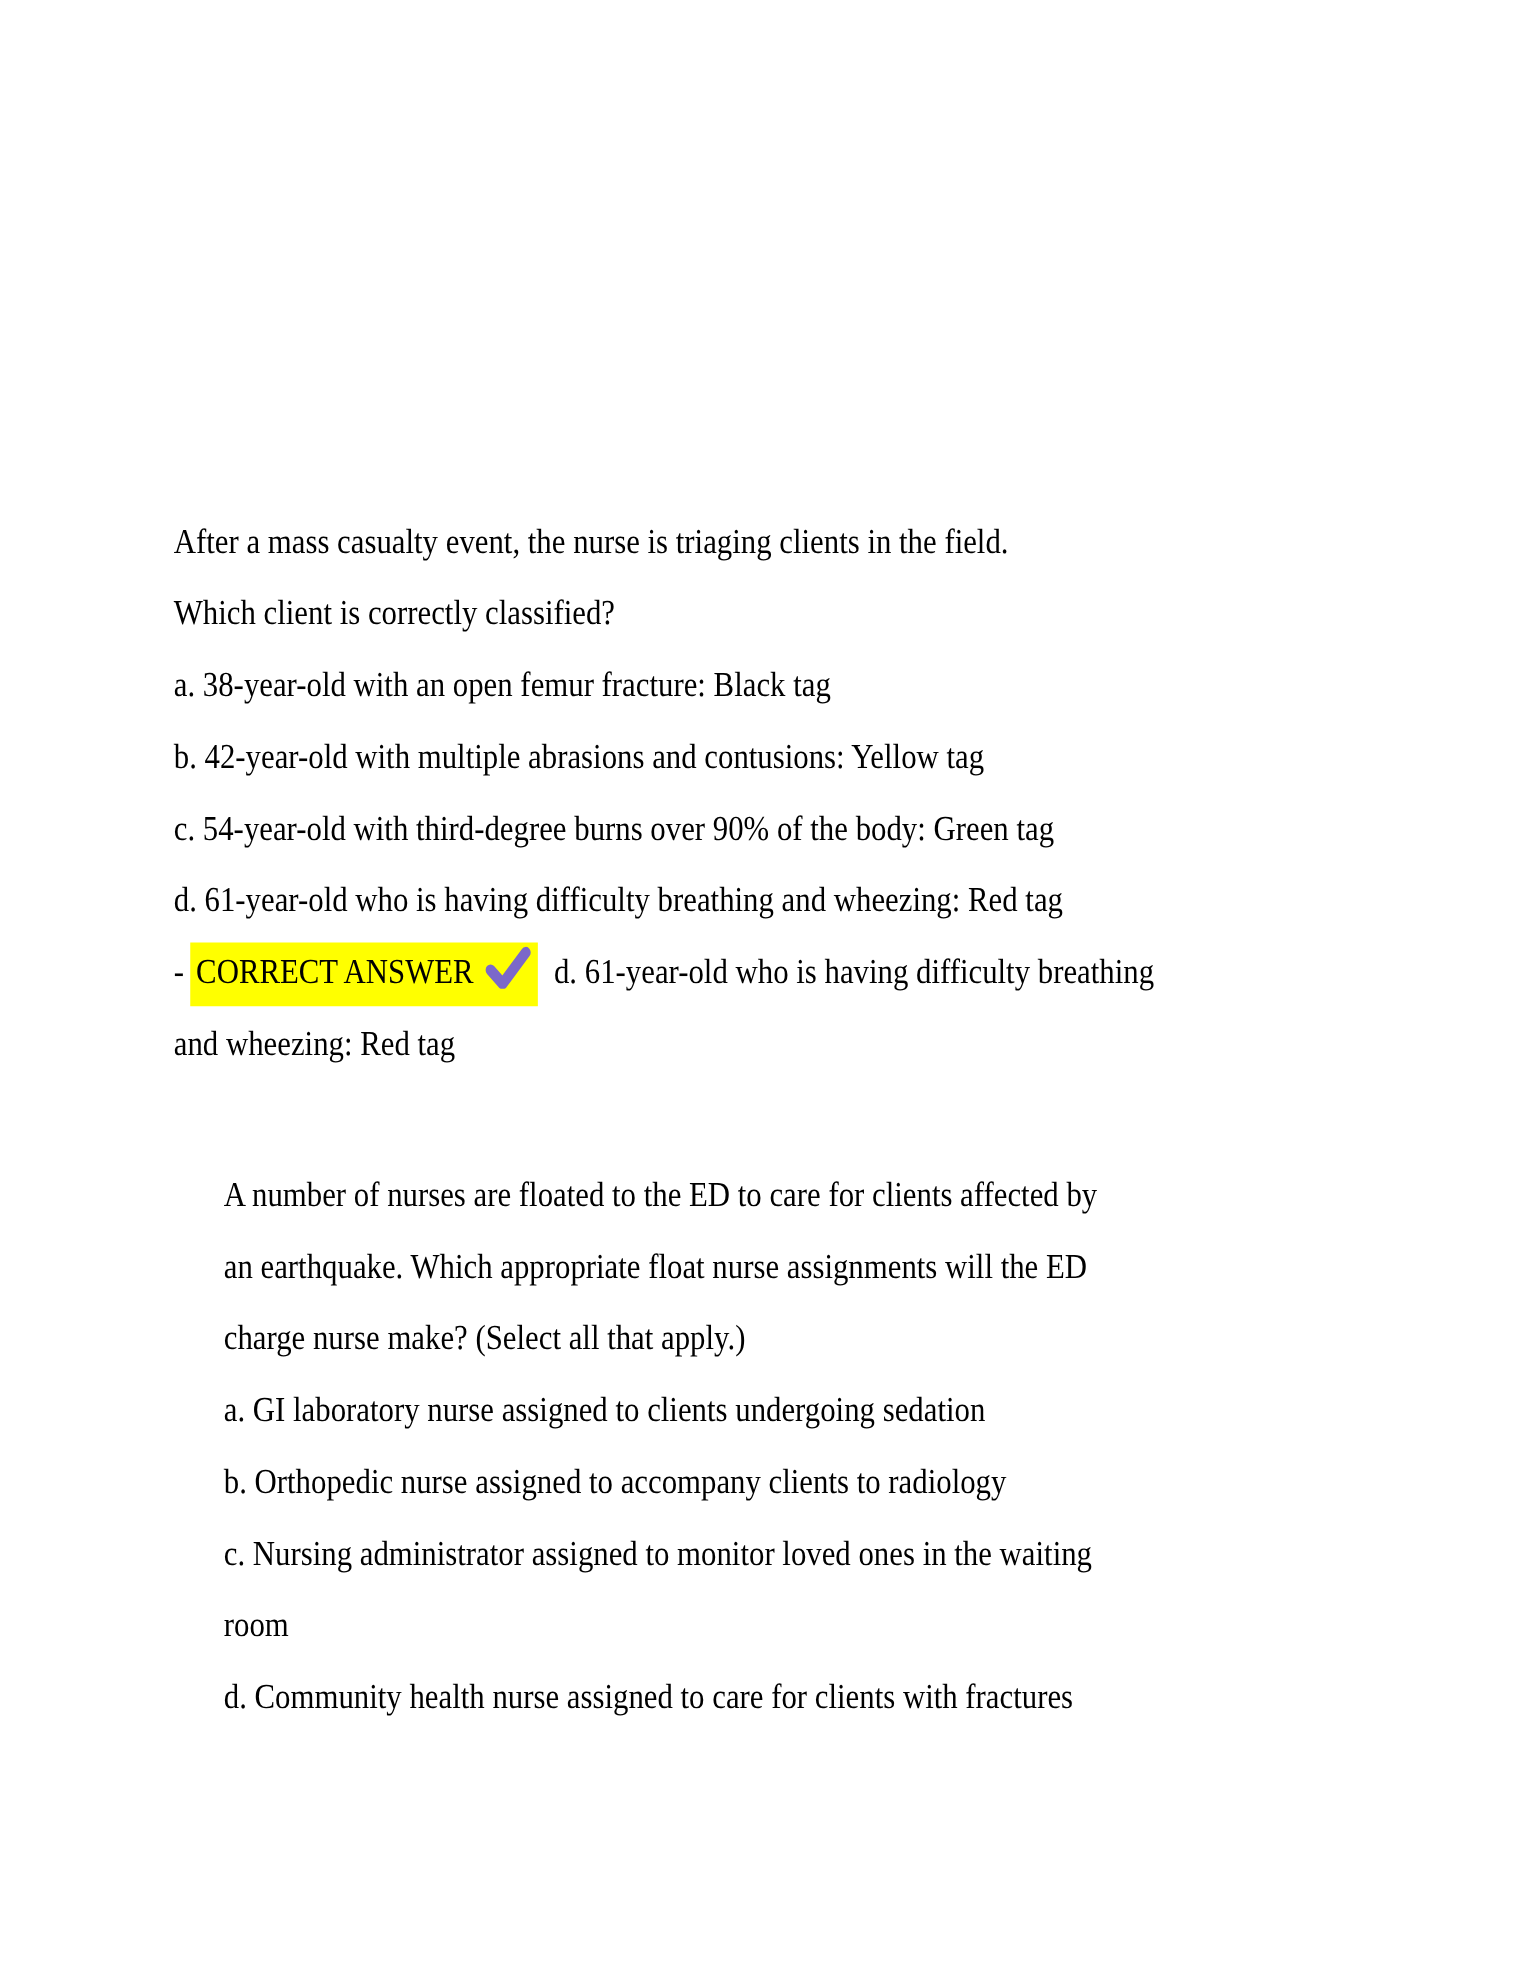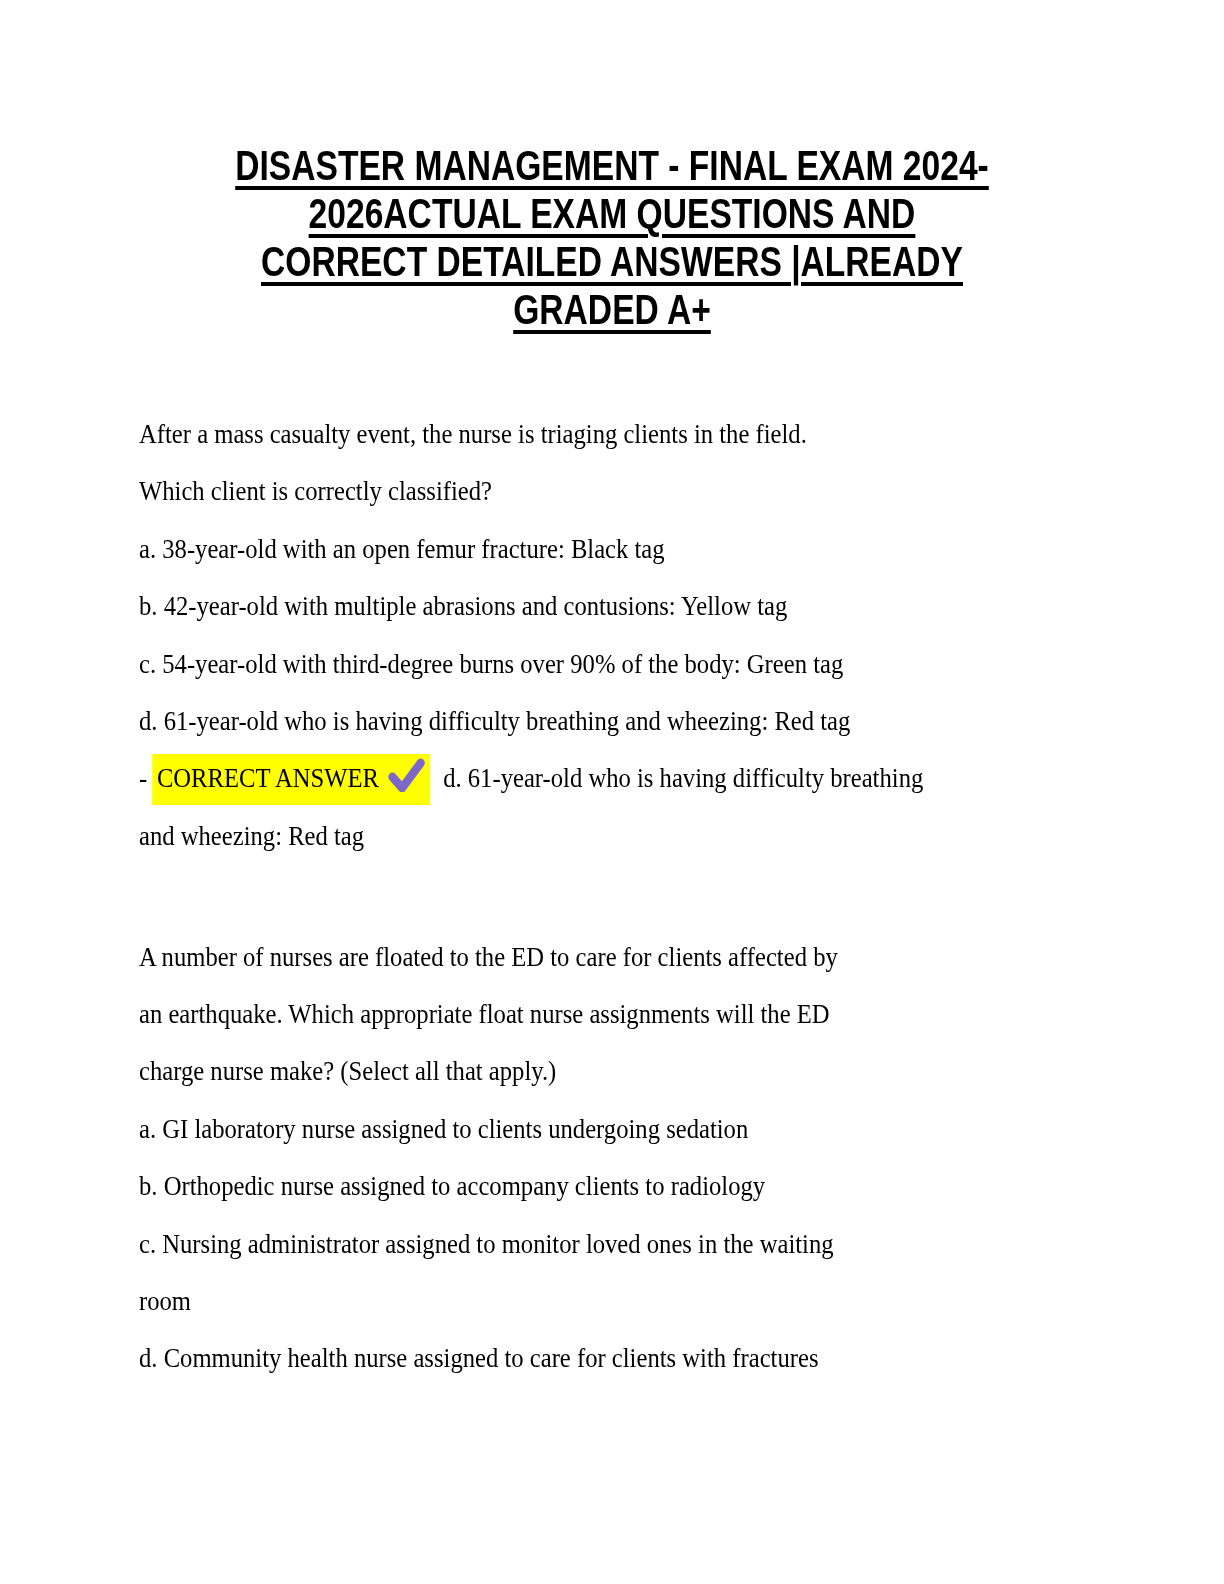--- a/index.html
+++ b/index.html
@@ -51,46 +51,41 @@
     letter-spacing: 0px;
     white-space: nowrap;
     transform: scaleX(0.88);
     transform-origin: 0 50%;
   }
   .blank-line {
     height: 57.4px;
   }
   .q2 {
     margin-top: 6px;
+    margin-left: 40px;
   }
   .hl {
     background: #ffff00;
     padding: 8px 6px 12px 5px;
     margin-left: 6px;
   }
   .check-icon {
     display: inline-block;
     vertical-align: -5px;
     margin-left: 10px;
   }
   .answer-tail {
     margin-left: 15px;
   }
 </style>
 </head>
 <body>
 
 <div class="page">
 
-  <div class="title-block">
-    <div class="title-line"><span>DISASTER MANAGEMENT - FINAL EXAM 2024-</span></div>
-    <div class="title-line"><span>2026ACTUAL EXAM QUESTIONS AND</span></div>
-    <div class="title-line"><span>CORRECT DETAILED ANSWERS |ALREADY</span></div>
-    <div class="title-line"><span>GRADED A+</span></div>
-  </div>
 
   <div class="content">
 
     <div class="q1">
       <div class="line">After a mass casualty event, the nurse is triaging clients in the field.</div>
       <div class="line">Which client is correctly classified?</div>
       <div class="line">a. 38-year-old with an open femur fracture: Black tag</div>
       <div class="line">b. 42-year-old with multiple abrasions and contusions: Yellow tag</div>
       <div class="line">c. 54-year-old with third-degree burns over 90% of the body: Green tag</div>
       <div class="line">d. 61-year-old who is having difficulty breathing and wheezing: Red tag</div>

